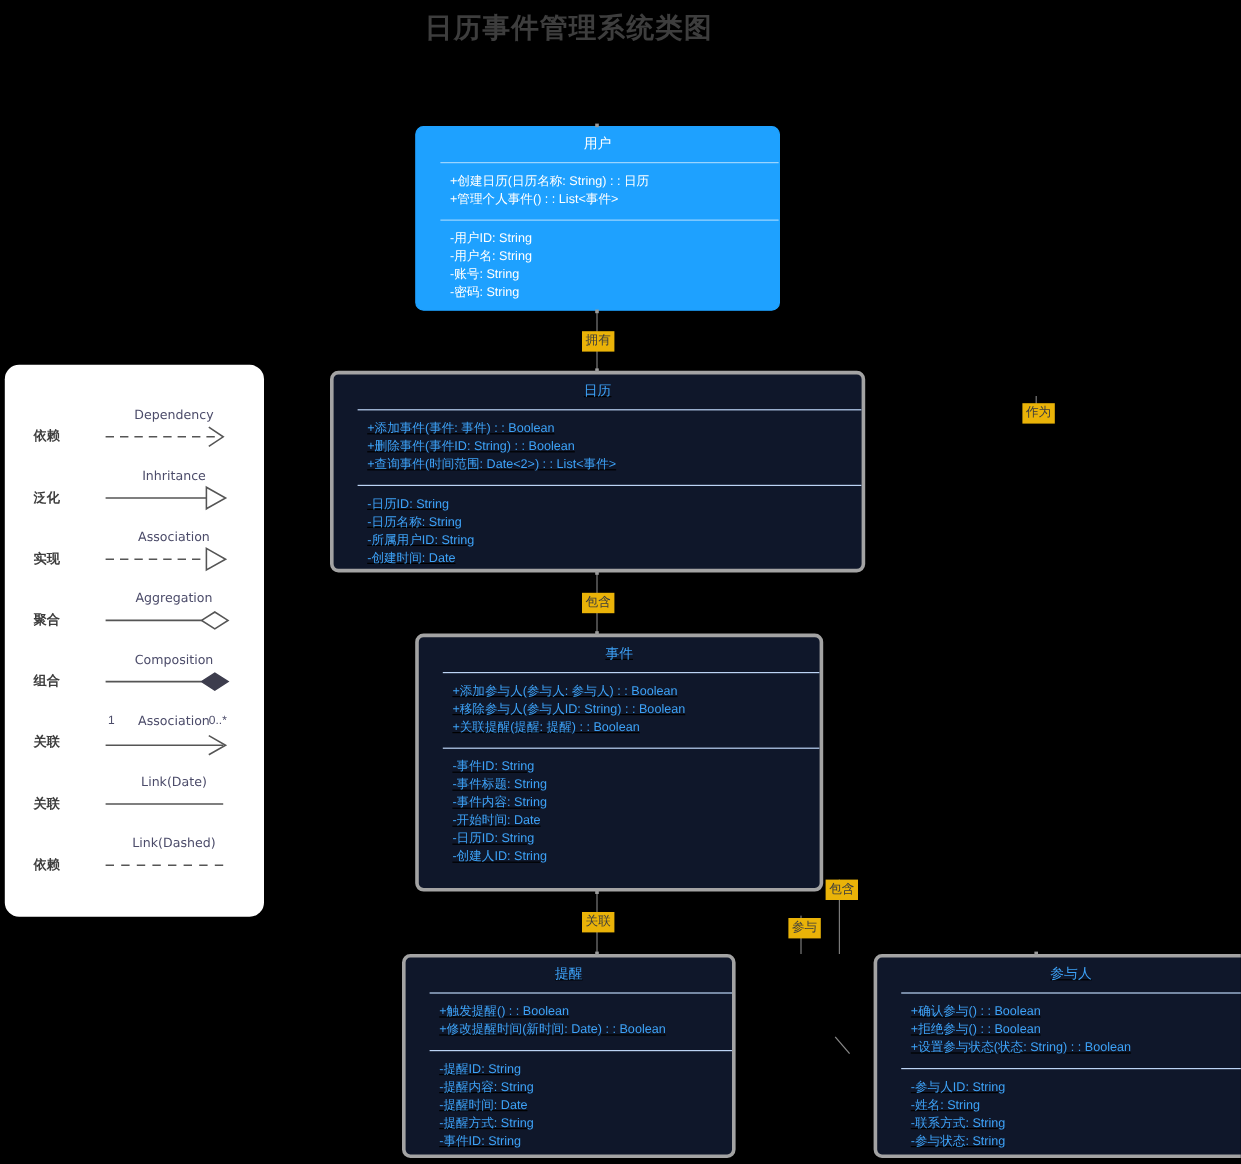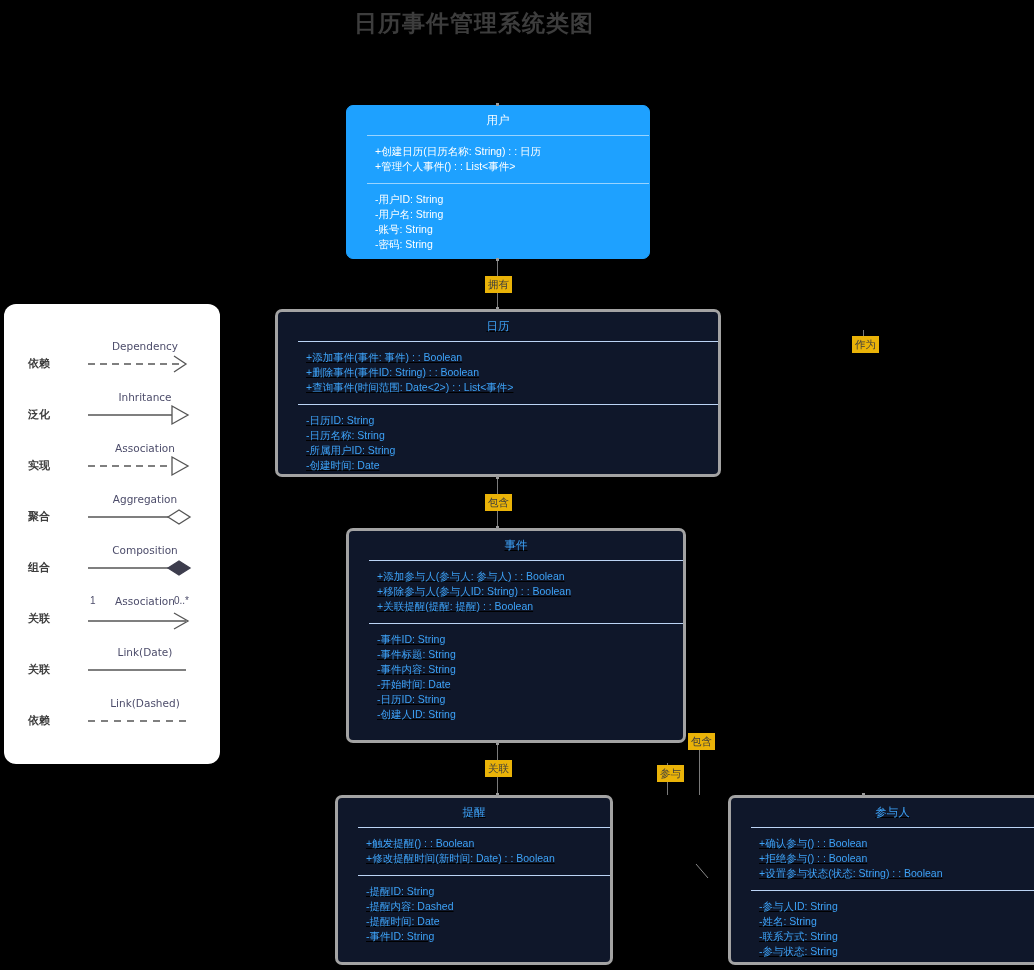--- a/index.html
+++ b/index.html
@@ -162,22 +162,23 @@
   <div class="handle" style="left:496px;top:742px;"></div>
 
   <div class="uml-class light" style="left:335px;top:795px;width:278px;height:170px;">
     <div class="cls-title">提醒</div>
     <div class="cls-sec">
       <div class="cls-row">+触发提醒() : : Boolean</div>
       <div class="cls-row">+修改提醒时间(新时间: Date) : : Boolean</div>
     </div>
     <div class="cls-sec">
       <div class="cls-row">-提醒ID: String</div>
-      <div class="cls-row">-提醒内容: Dashed</div>
+      <div class="cls-row">-提醒内容: String</div>
       <div class="cls-row">-提醒时间: Date</div>
+      <div class="cls-row">-提醒方式: String</div>
       <div class="cls-row">-事件ID: String</div>
     </div>
   </div>
   <div class="handle" style="left:496px;top:793px;"></div>
 
   <div class="uml-class light" style="left:728px;top:795px;width:329px;height:170px;">
     <div class="cls-title">参与人</div>
     <div class="cls-sec">
       <div class="cls-row">+确认参与() : : Boolean</div>
       <div class="cls-row">+拒绝参与() : : Boolean</div>

